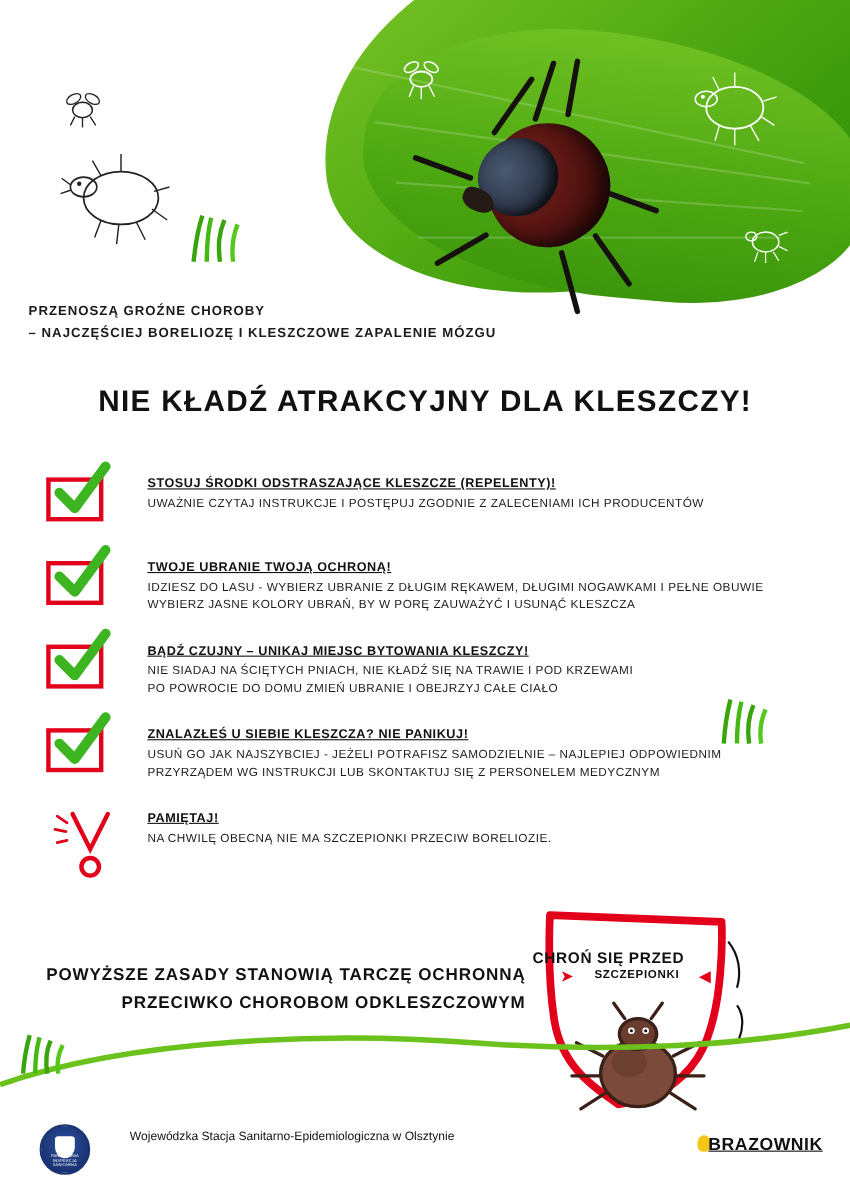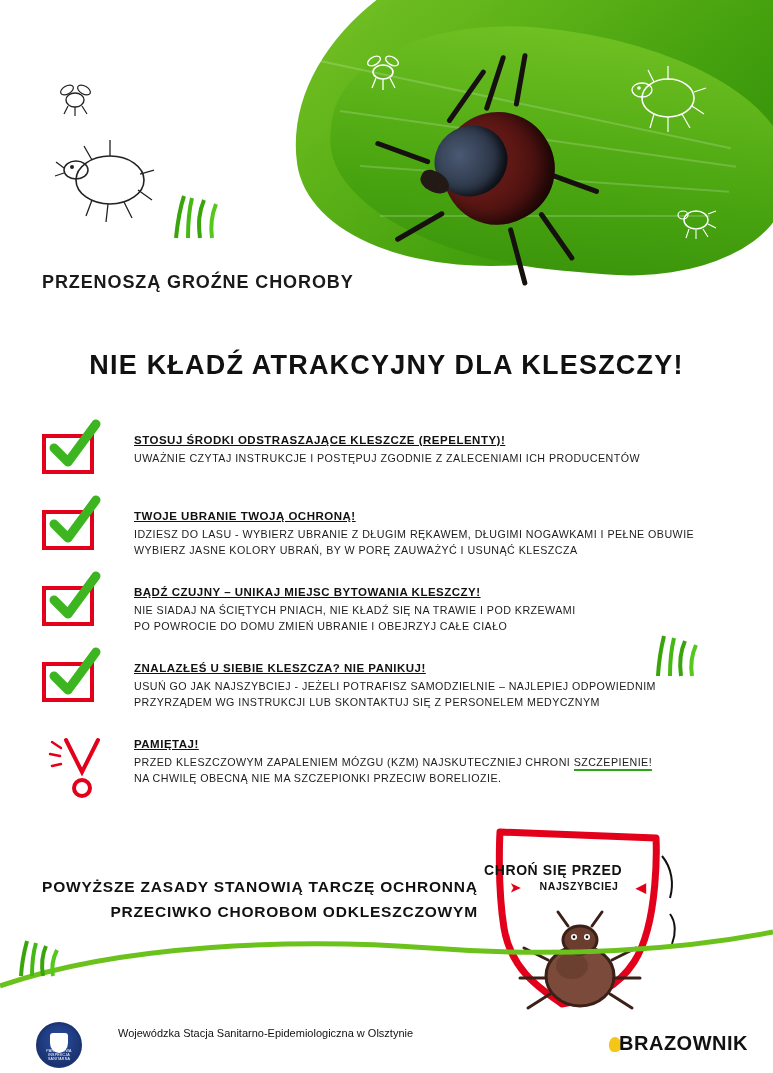--- a/index.html
+++ b/index.html
@@ -81,23 +81,23 @@
   .tick-leg {
     position: absolute;
     background: #16110f;
     border-radius: 3px;
     transform-origin: left center;
   }
 
   
   .subtitle {
     position: absolute;
-    left: 42px; top: 272px;
+    left: 26px; top: 272px;
     width: 620px;
-    font-size: 18px;
+    font-size: 12px;
     font-weight: bold;
     letter-spacing: 0.9px;
     color: #1a1a1a;
     line-height: 20px;
     text-transform: uppercase;
   }
 
   .headline {
     position: absolute;
     left: 0; top: 350px;
@@ -230,24 +230,25 @@
     position: absolute;
     left: 0; bottom: 5px; width: 100%;
     text-align: center;
     font-size: 3.6px;
     color: #fff;
     letter-spacing: 0.2px;
   }
   .obrazownik {
     position: absolute;
     right: 22px; top: 22px;
-    font-size: 20px;
+    font-size: 16px;
     font-weight: bold;
     letter-spacing: 0.5px;
     color: #111;
+    text-decoration: underline;
   }
   .obra-bulb {
     display: inline-block;
     width: 12px; height: 15px;
     background: #f5c518;
     border-radius: 50% 50% 40% 40%;
     vertical-align: -2px;
     margin-right: -2px;
   }
 </style>
@@ -317,20 +318,21 @@
     <div class="tick-leg" style="left:150px; top:150px; width:58px; height:5px; transform:rotate(55deg);"></div>
     <div class="tick-leg" style="left:160px; top:112px; width:52px; height:5px; transform:rotate(20deg);"></div>
     <div class="tick-body"></div>
     <div class="tick-shield"></div>
     <div class="tick-head"></div>
   </div>
 </div>
 
 <div class="subtitle">
   <div>PRZENOSZĄ GROŹNE CHOROBY</div>
+  <div>– NAJCZĘŚCIEJ BORELIOZĘ I KLESZCZOWE ZAPALENIE MÓZGU</div>
 </div>
 
 <div class="headline">NIE KŁADŹ ATRAKCYJNY DLA KLESZCZY!</div>
 
 <div class="rules">
 
   <div class="rule">
     <div class="check-box"></div>
     <svg class="check-mark" viewBox="0 0 56 56">
       <path d="M8 30 L22 44 L50 6" stroke="#3cb521" stroke-width="9" fill="none" stroke-linecap="round" stroke-linejoin="round"></path>
@@ -378,21 +380,20 @@
   </div>
 
   <div class="remember">
     <svg class="excl" viewBox="0 0 60 66">
       <path d="M18 6 L34 38 L50 6" stroke="#e2001a" stroke-width="4" fill="none" stroke-linecap="round"></path>
       <circle cx="34" cy="54" r="8" stroke="#e2001a" stroke-width="4" fill="none"></circle>
       <path d="M4 8 L13 14 M2 20 L12 22 M4 32 L13 30" stroke="#e2001a" stroke-width="2.4" fill="none" stroke-linecap="round"></path>
     </svg>
     <div class="rule-text">
       <div class="rule-title">PAMIĘTAJ!</div>
-      <div class="rule-line"><span>PRZED KLESZCZOWYM ZAPALENIEM MÓZGU (KZM) NAJSKUTECZNIEJ CHRONI </span><span class="underline-red">SZCZEPIENIE!</span></div>
       <div class="rule-line">NA CHWILĘ OBECNĄ NIE MA SZCZEPIONKI PRZECIW BORELIOZIE.</div>
     </div>
   </div>
 </div>
 
 <svg class="doodle" style="left:650px; top:628px;" width="52" height="50" viewBox="0 0 52 50">
   <path d="M8 48 C9 30 11 20 14 8" stroke="#3aa40d" stroke-width="4" fill="none"></path>
   <path d="M20 48 C20 32 21 22 24 10" stroke="#46b814" stroke-width="4" fill="none"></path>
   <path d="M31 48 C29 34 30 24 35 13" stroke="#3aa40d" stroke-width="4" fill="none"></path>
   <path d="M42 48 C40 36 42 26 46 17" stroke="#56c81c" stroke-width="4" fill="none"></path>
@@ -404,21 +405,21 @@
 </div>
 
 <div class="shield-wrap">
   <svg width="200" height="190" viewBox="0 0 200 190" style="position:absolute;left:0;top:0;">
     <path d="M16 6 L172 12 C172 12 176 96 150 136 C128 170 92 176 78 178 C66 168 28 150 20 102 C13 58 16 6 16 6 Z" fill="#ffffff" stroke="#e2001a" stroke-width="7" stroke-linejoin="round"></path>
     <path d="M178 30 C188 42 190 58 186 72" stroke="#111" stroke-width="2" fill="none"></path>
     <path d="M186 88 C192 96 192 108 188 118" stroke="#111" stroke-width="2" fill="none"></path>
   </svg>
 
   <div class="shield-label">CHROŃ SIĘ PRZED</div>
-  <div class="shield-label2">NAJSZYBCIEJ</div>
+  <div class="shield-label2">SZCZEPIONKI</div>
   <div class="arrow-l">➤</div>
   <div class="arrow-r">◀</div>
 
   <svg style="position:absolute; left:20px; top:78px;" width="150" height="112" viewBox="0 0 150 112">
     <ellipse cx="76" cy="72" rx="34" ry="30" fill="#7b4a3a" stroke="#3b2018" stroke-width="3"></ellipse>
     <ellipse cx="68" cy="62" rx="16" ry="13" fill="#5d3528" opacity="0.5"></ellipse>
     <ellipse cx="76" cy="36" rx="17" ry="14" fill="#6b3d2f" stroke="#3b2018" stroke-width="3"></ellipse>
     <circle cx="70" cy="33" r="3" fill="#fff"></circle>
     <circle cx="83" cy="33" r="3" fill="#fff"></circle>
     <circle cx="70" cy="33" r="1.4" fill="#111"></circle>

